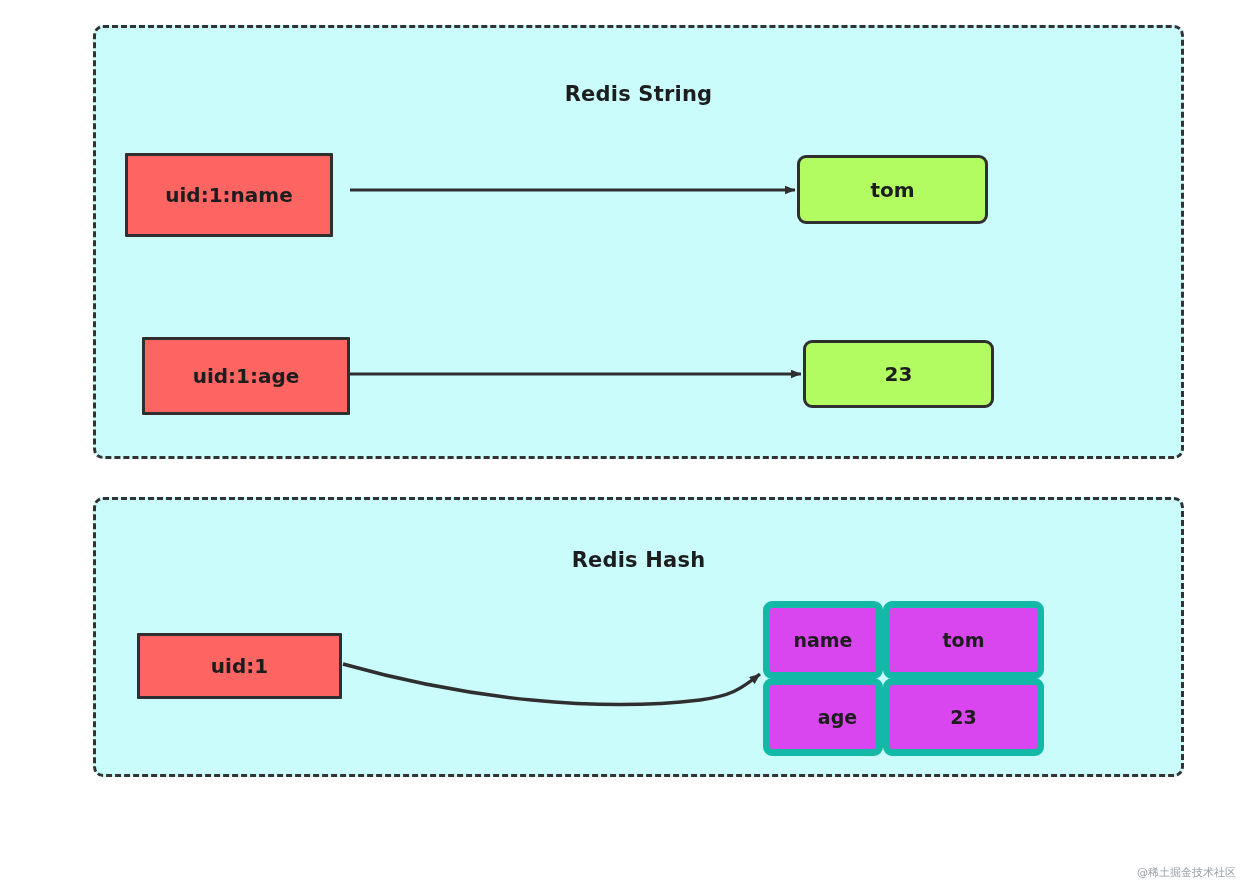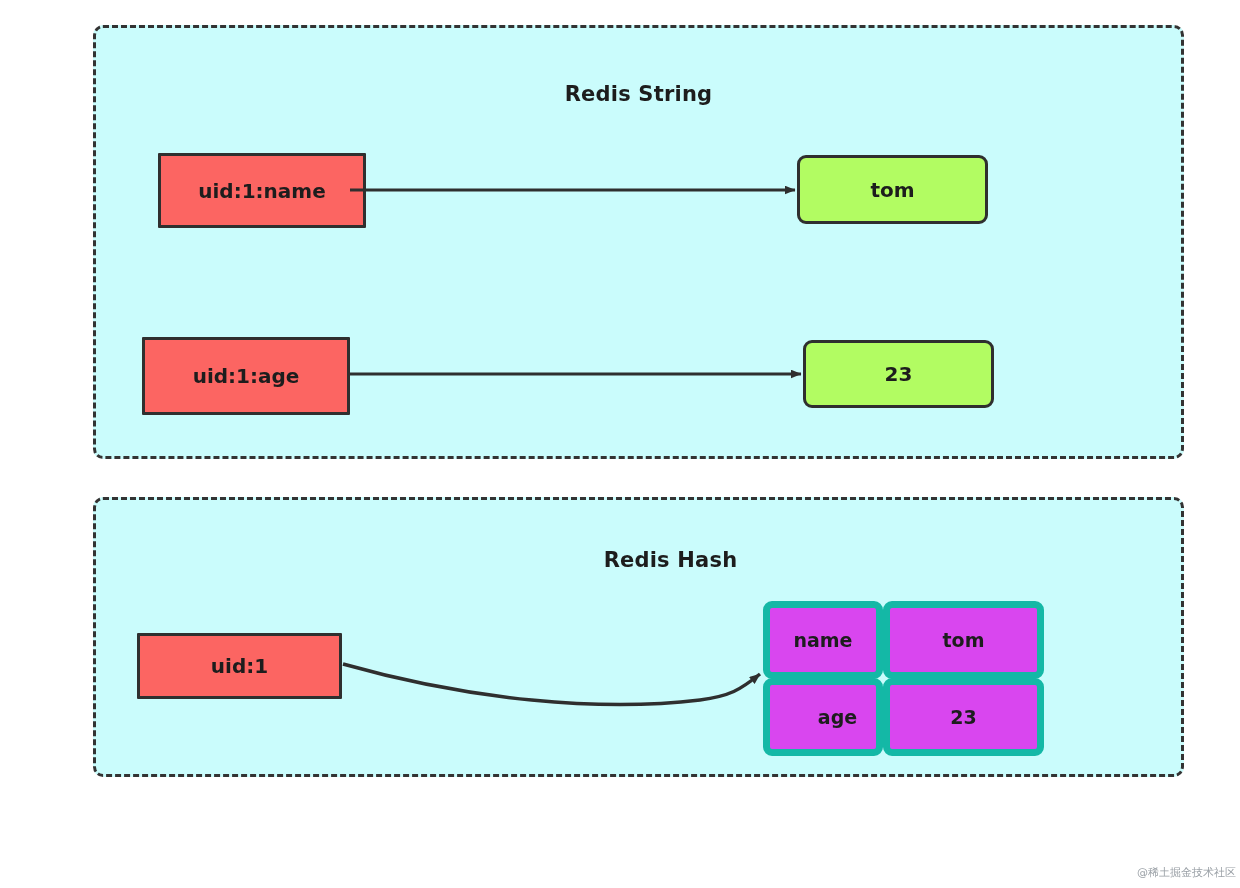--- a/index.html
+++ b/index.html
@@ -21,21 +21,21 @@
   
   .panel {
     position: absolute;
     background: #cafcfc;
     border: 3px dashed #333333;
     border-radius: 10px;
     box-sizing: border-box;
     margin-left: 36px;
   }
   #panel-string { left: 57px;  top: 25px;  width: 1091px; height: 434px; }
-  #panel-hash   { left: 57px;  top: 497px; width: 1091px; height: 280px; padding-left: 32px; }
+  #panel-hash   { left: 57px;  top: 497px; width: 1091px; height: 280px; }
 
   .panel-title {
     position: absolute;
     width: 100%;
     text-align: center;
     font-size: 21px;
     font-weight: bold;
     color: #1d1d1d;
     letter-spacing: .2px;
   }
@@ -110,21 +110,21 @@
 </style>
 </head>
 <body>
 
 <div id="canvas">
 
   <div class="panel" id="panel-string">
     <div class="panel-title">Redis String</div>
   </div>
 
-  <div class="key-box" style="left:158px; top:153px; width:208px; height:75px;">uid:1:name</div>
+  <div class="key-box" style="left:125px; top:153px; width:208px; height:84px;">uid:1:name</div>
 
   <div class="val-box" style="left:797px; top:155px; width:191px; height:69px;">tom</div>
 
   <div class="key-box" style="left:142px; top:337px; width:208px; height:78px;">uid:1:age</div>
 
   <div class="val-box" style="left:803px; top:340px; width:191px; height:68px;">23</div>
 
   <div class="panel" id="panel-hash">
     <div class="panel-title">Redis Hash</div>
   </div>

